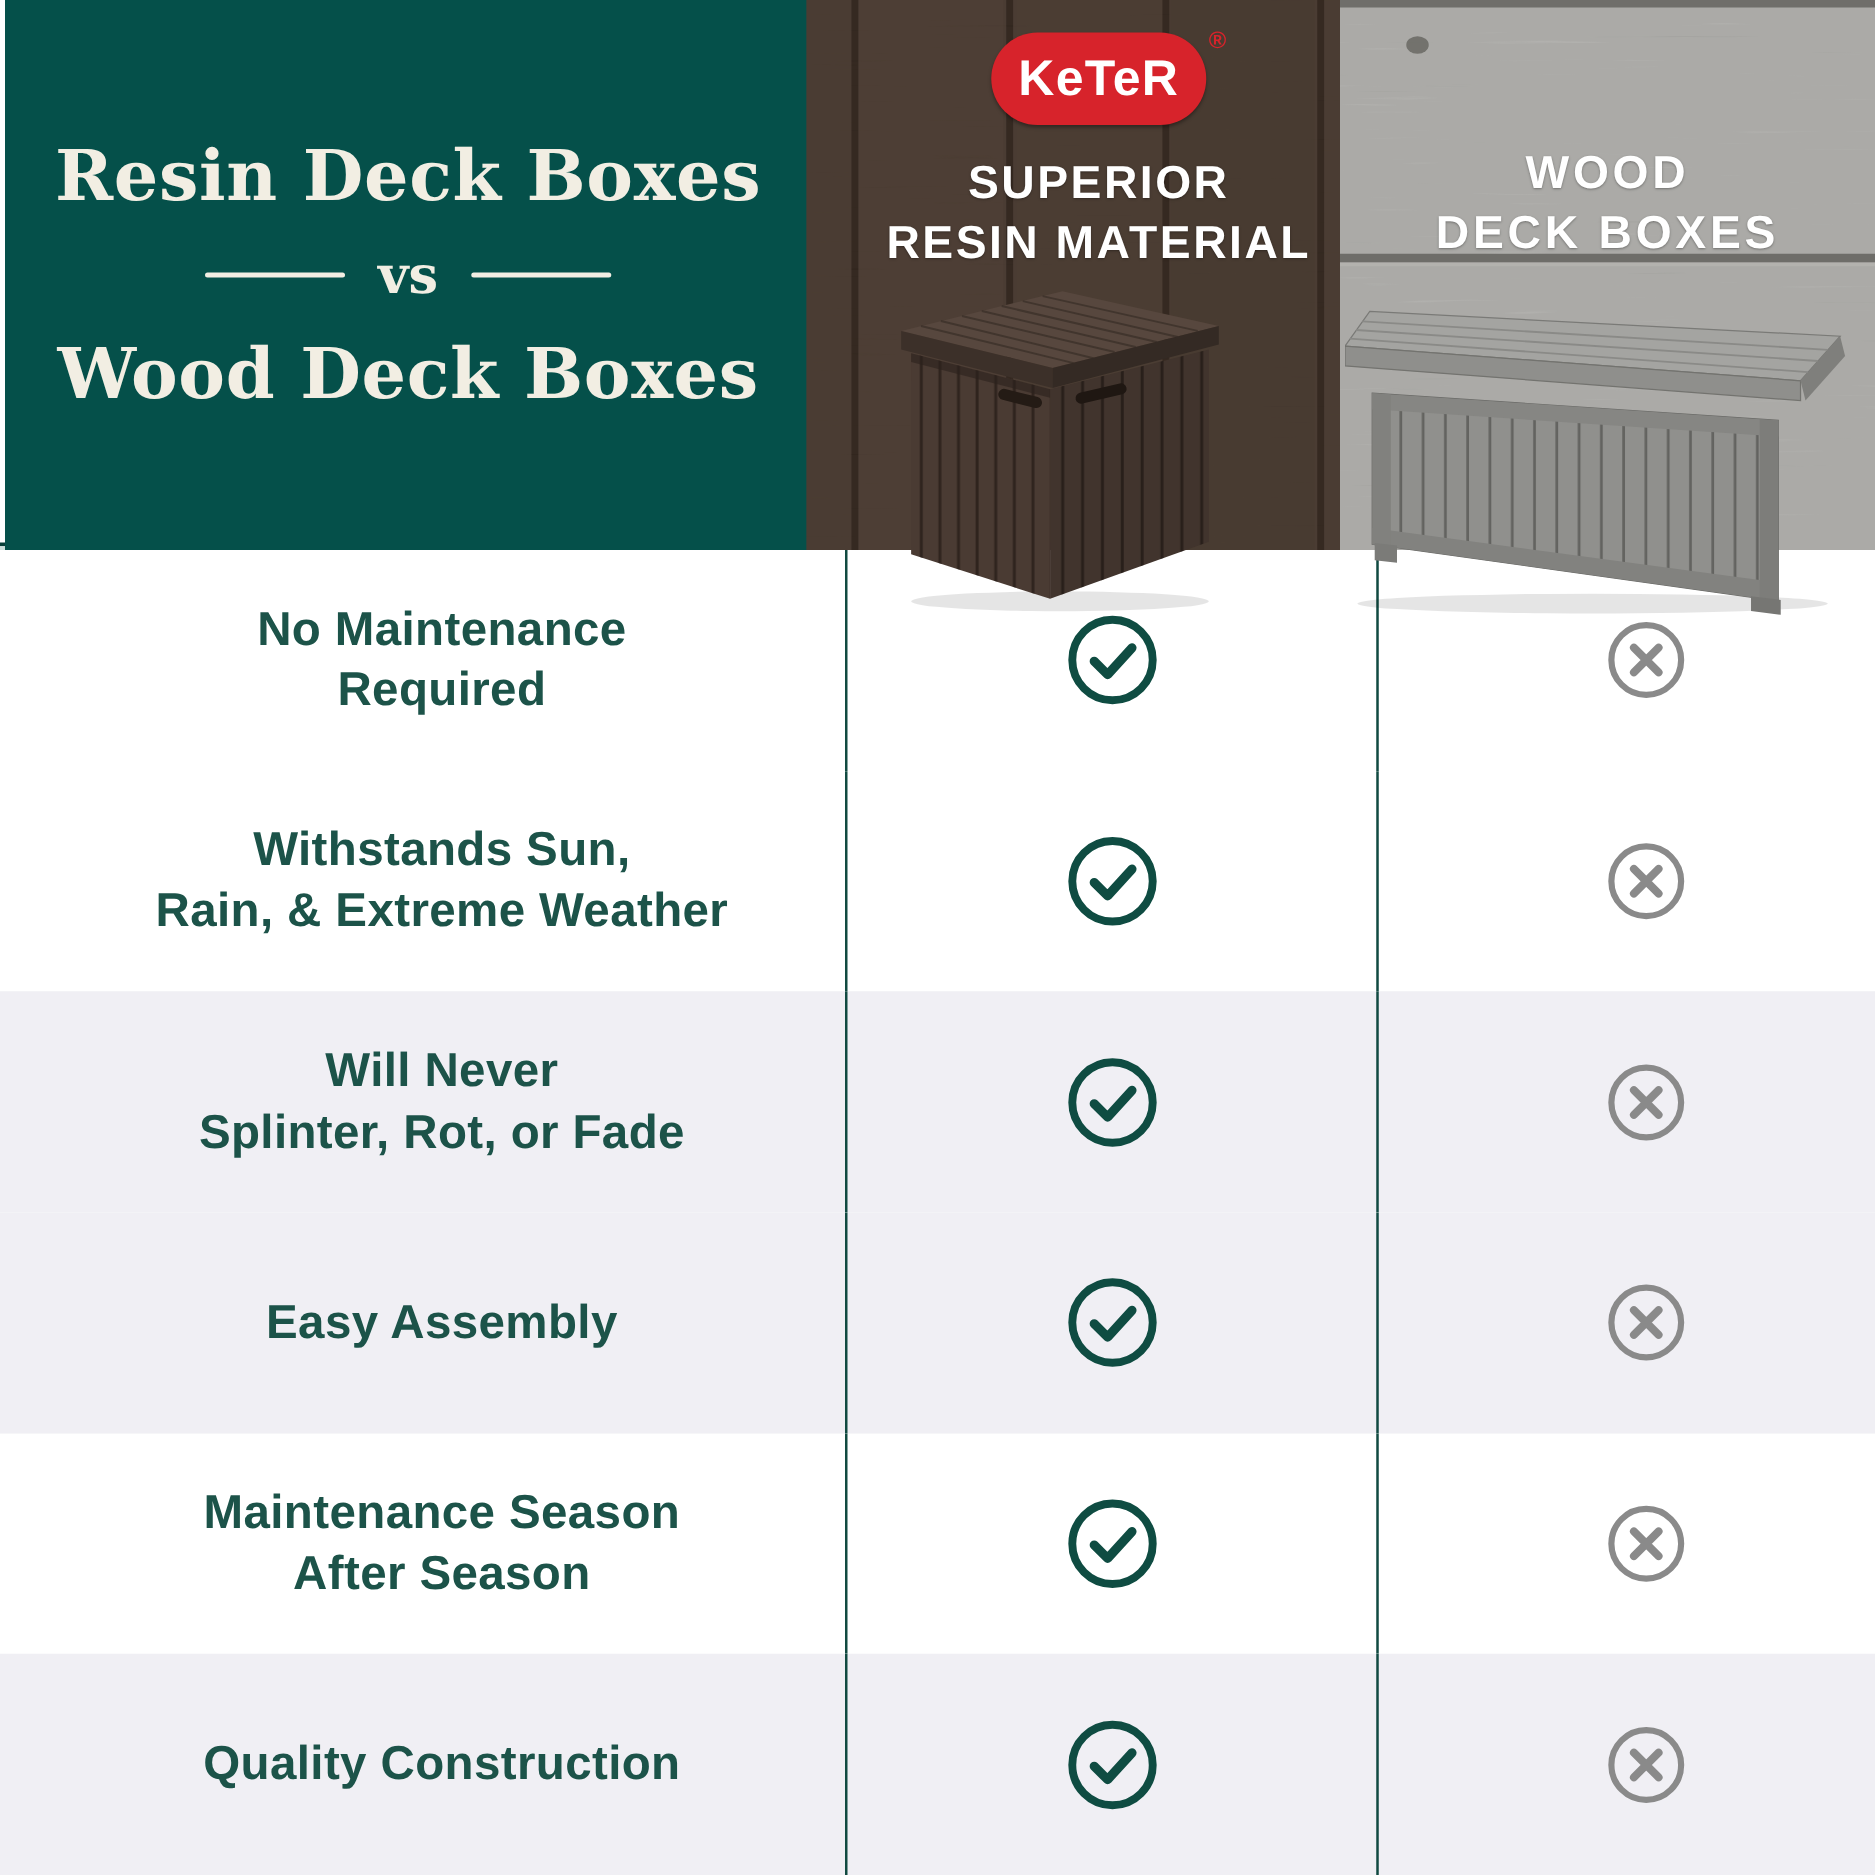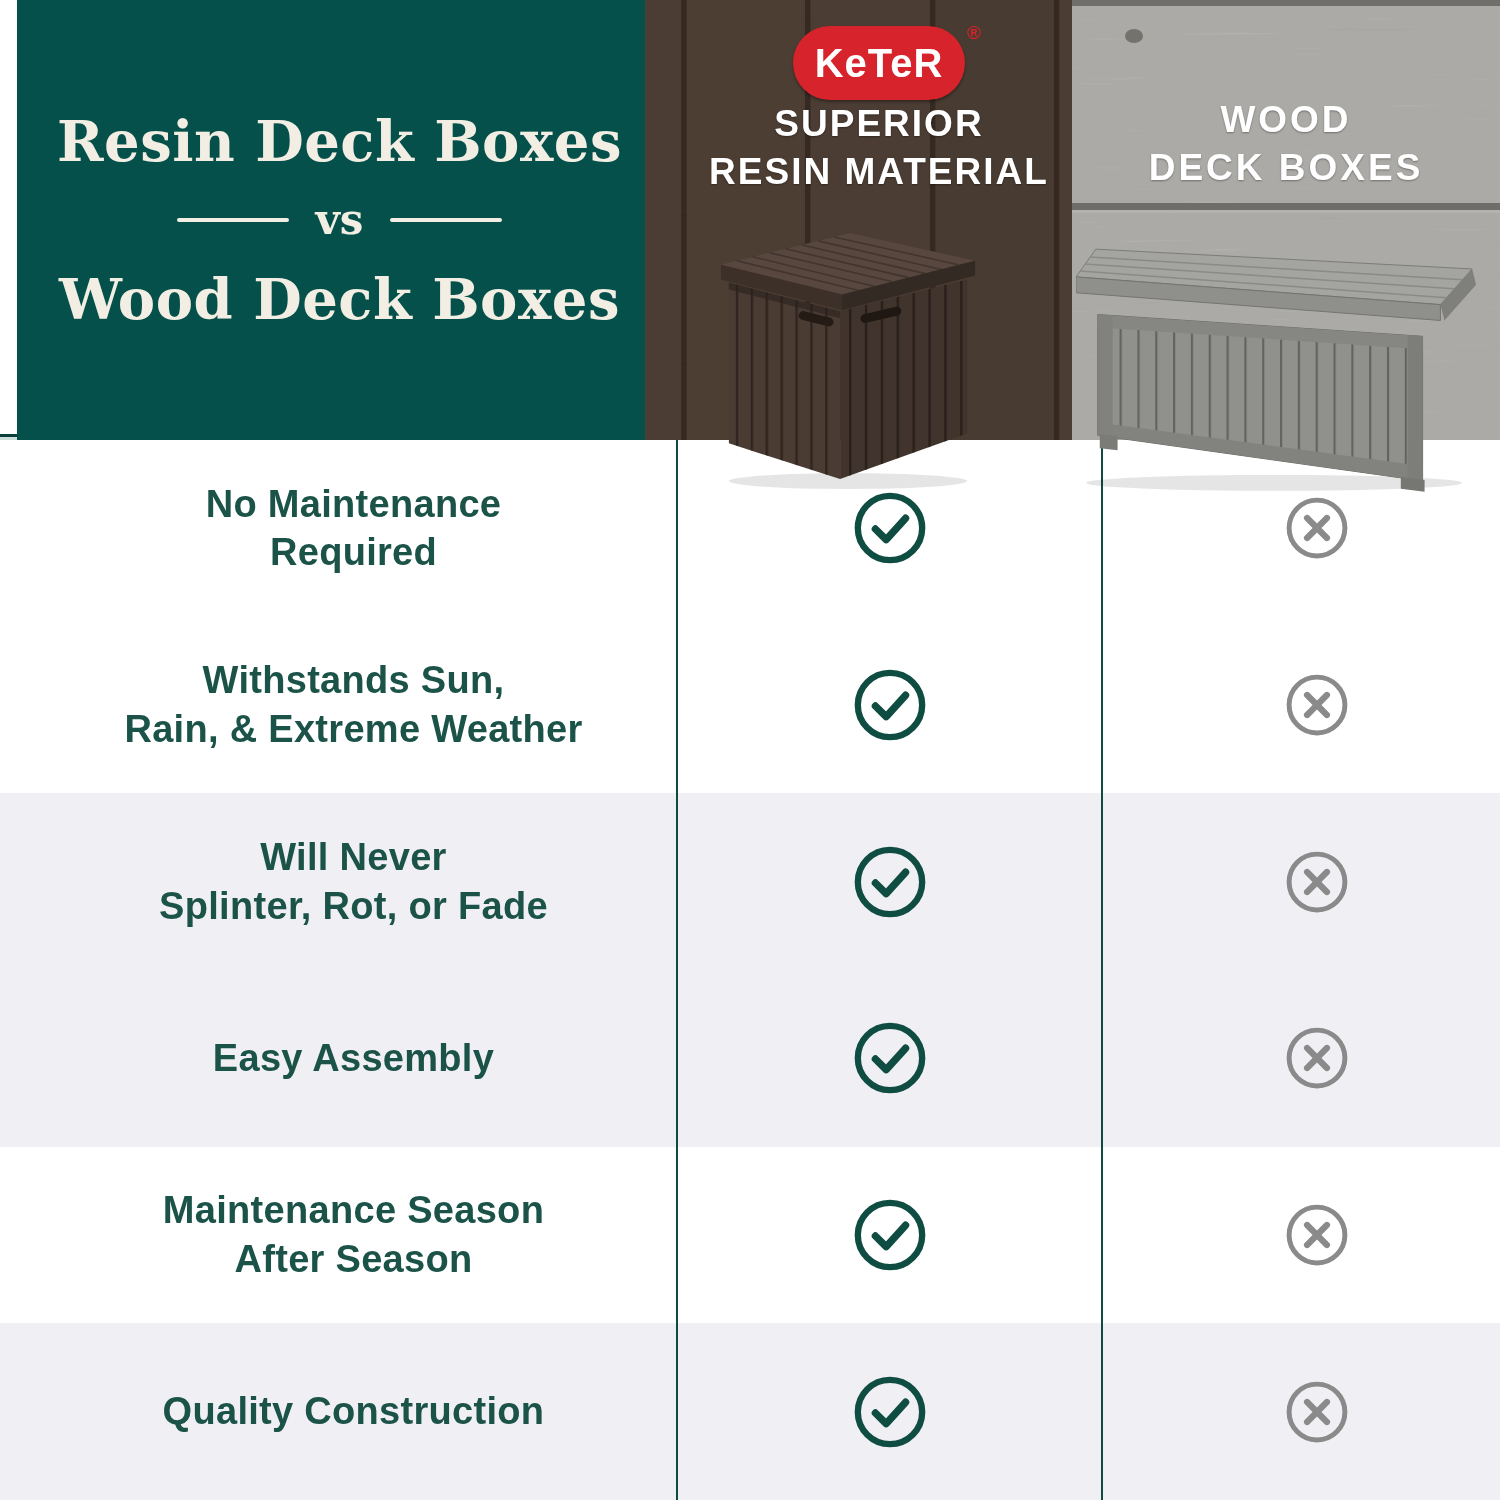--- a/index.html
+++ b/index.html
@@ -3,45 +3,45 @@
 <meta charset="utf-8">
 <style>
   html,body{margin:0;padding:0;background:#ffffff;}
   .canvas{position:relative;width:1500px;height:1500px;overflow:hidden;background:#ffffff;
           font-family:"Liberation Sans",sans-serif;}
 
   
   .hero{position:absolute;top:0;left:0;width:1500px;height:440px;}
   .hero section{position:absolute;top:0;height:440px;overflow:visible;}
 
-  .teal-panel{left:17px;width:645px;background:#05504a;display:flex;flex-direction:column;
+  .teal-panel{left:4px;width:645px;background:#05504a;display:flex;flex-direction:column;
               align-items:center;justify-content:center;gap:30px;z-index:2;}
   .hero-title{margin:0;font-family:"DejaVu Serif","Liberation Serif",serif;font-weight:bold;
               font-size:56px;line-height:1;color:#f2eee3;letter-spacing:.5px;text-align:center;}
   .vs-row{display:flex;align-items:center;gap:26px;}
   .vs-line{display:block;width:112px;height:4px;border-radius:2px;background:#f2eee3;}
   .vs-text{font-family:"DejaVu Serif","Liberation Serif",serif;font-weight:bold;font-size:42px;
            line-height:1;color:#f2eee3;}
 
   .brown-panel{left:645px;width:468px;z-index:3;}
   .gray-panel{left:1072px;width:428px;z-index:3;}
   .bg-svg{position:absolute;top:0;left:0;width:100%;height:440px;z-index:0;}
 
   .brown-content{position:relative;z-index:2;display:flex;flex-direction:column;align-items:center;
                  padding-top:26px;}
   .keter-badge-wrap{position:relative;}
   .keter-pill{width:172px;height:74px;border-radius:38px;background:#d7232b;display:flex;
               align-items:center;justify-content:center;box-shadow:0 2px 3px rgba(0,0,0,.35);}
   .keter-pill span{color:#ffffff;font-weight:bold;font-size:40px;letter-spacing:1px;}
   .reg-mark{position:absolute;top:-4px;right:-16px;color:#d7232b;font-size:19px;font-weight:bold;}
-  .col-heading{text-align:center;color:#ffffff;font-weight:bold;font-size:37px;
+  .col-heading{margin-top:22px;text-align:center;color:#ffffff;font-weight:bold;font-size:37px;
                line-height:1.3;letter-spacing:2px;text-shadow:0 1px 2px rgba(0,0,0,.35);}
   .gray-content{position:relative;z-index:2;display:flex;flex-direction:column;align-items:center;
                 padding-top:96px;}
-  .gray-content .col-heading{margin-top:0;letter-spacing:3px;}
+  .gray-content .col-heading{margin-top:18px;letter-spacing:3px;}
 
   .product-img{position:absolute;z-index:6;}
   .resin-box-img{left:70px;top:222px;width:266px;height:272px;}
   .wood-box-img{left:4px;top:242px;width:408px;height:252px;}
 
   .rule-dark{position:absolute;left:0;bottom:3px;width:100%;height:3px;background:#093f38;z-index:1;}
   .rule-light{position:absolute;left:0;bottom:0;width:100%;height:3px;background:#ccdeda;z-index:1;}
 
   
   .table{position:absolute;top:440px;left:0;width:1500px;height:1060px;display:grid;

